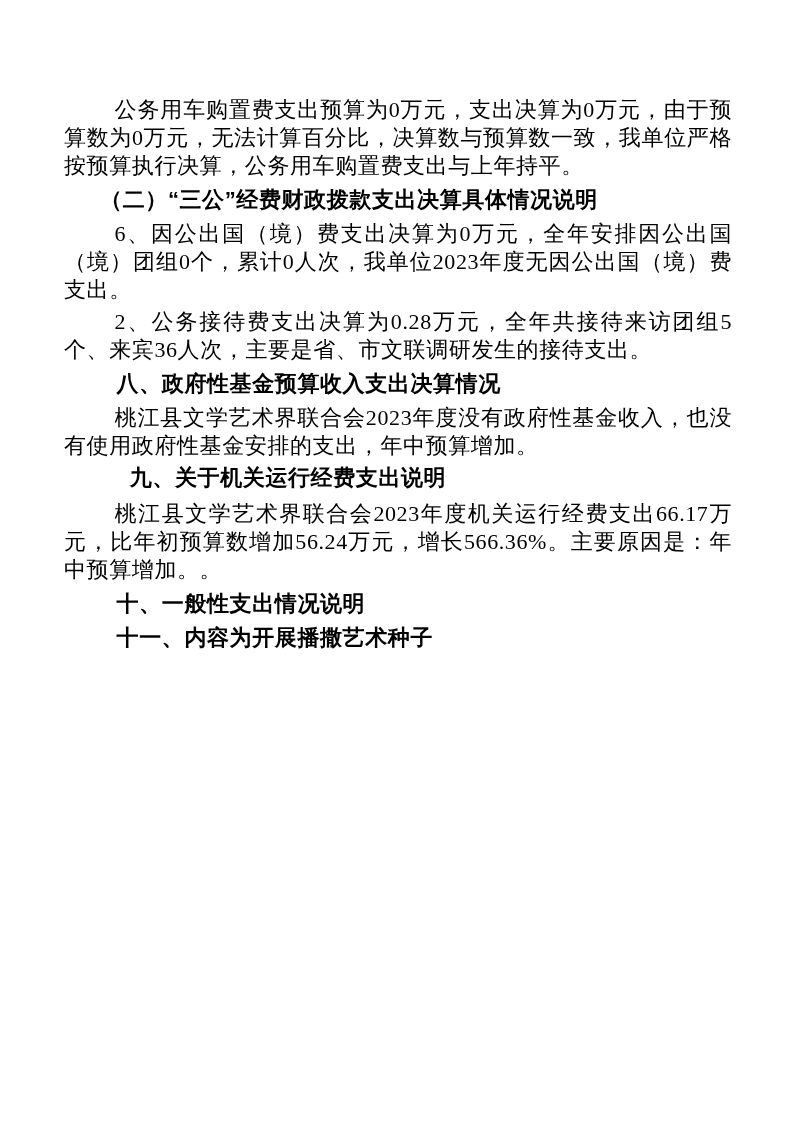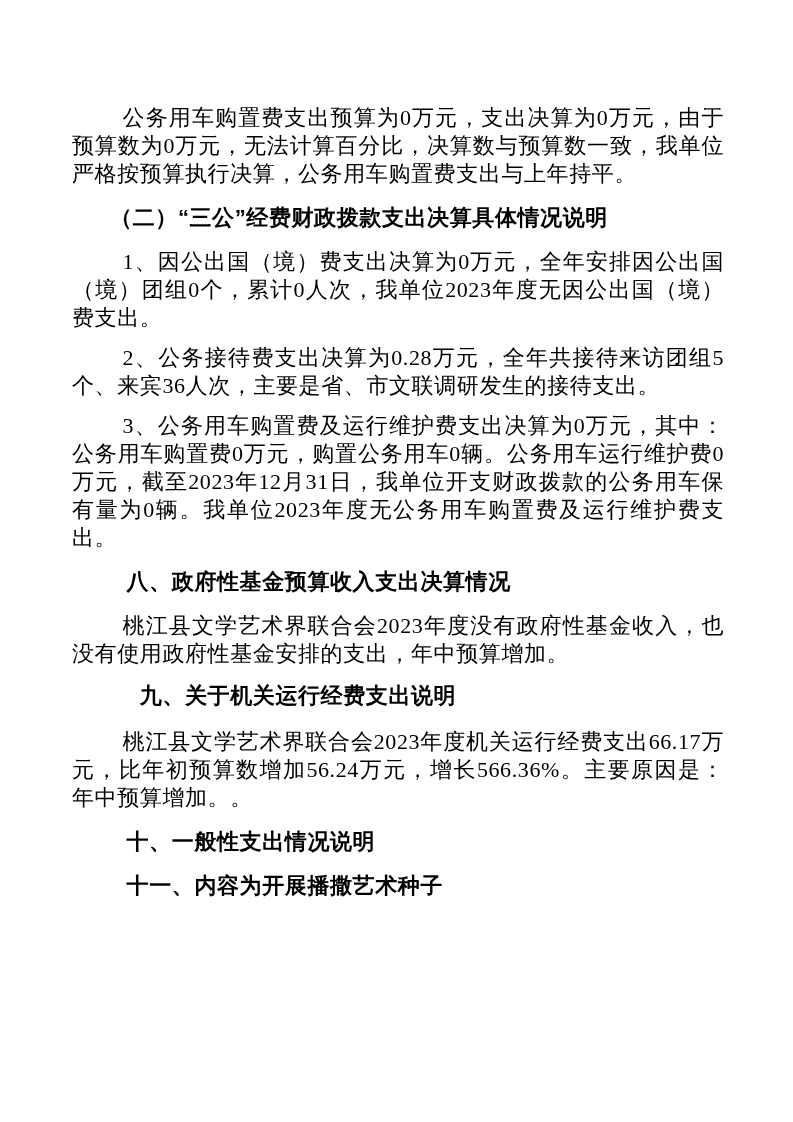--- a/index.html
+++ b/index.html
@@ -15,33 +15,33 @@
     overflow: hidden;
   }
   .doc-body {
     position: absolute;
     left: 60px;
     top: 92px;
     width: 676px;
     color: #000000;
   }
   .para {
-    margin: 12px;
+    margin: 4px;
     font-family: "Liberation Serif", "DejaVu Serif", serif;
     font-size: 22px;
     line-height: 28px;
     letter-spacing: 0.6px;
     text-align: justify;
     text-justify: inter-ideograph;
     text-indent: 2.3em;
     word-break: break-all;
     overflow-wrap: anywhere;
   }
   .heading {
-    margin: 16px;
+    margin: 6px;
     font-family: "Liberation Sans", "DejaVu Sans", sans-serif;
     font-weight: 700;
     font-size: 22px;
     line-height: 28px;
     letter-spacing: 0.6px;
     text-indent: 2.3em;
     word-break: break-all;
   }
   .heading.paren {
     text-indent: 1.55em;
@@ -51,23 +51,22 @@
     font-family: Liberation Mono, monospace;
   }
 </style>
 </head>
 <body>
 
 <div class="page">
   <div class="doc-body" id="doc-body">
       <p class="para">公务用车购置费支出预算为0万元，支出决算为0万元，由于预算数为0万元，无法计算百分比，决算数与预算数一致，我单位严格按预算执行决算，公务用车购置费支出与上年持平。</p>
       <p class="heading paren">（二）“三公”经费财政拨款支出决算具体情况说明</p>
-      <p class="para">1、因公出国（境）费支出决算为0万元，全年安排因公出国（境）团组0个，累计0人次，我单位2023年度无因公出国（境）费支出。</p>
+      <p class="para">6、因公出国（境）费支出决算为0万元，全年安排因公出国（境）团组0个，累计0人次，我单位2023年度无因公出国（境）费支出。</p>
       <p class="para">2、公务接待费支出决算为0.28万元，全年共接待来访团组5个、来宾36人次，主要是省、市文联调研发生的接待支出。</p>
-      <p class="para">3、公务用车购置费及运行维护费支出决算为0万元，其中：公务用车购置费0万元，购置公务用车0辆。公务用车运行维护费0万元，截至2023年12月31日，我单位开支财政拨款的公务用车保有量为0辆。我单位2023年度无公务用车购置费及运行维护费支出。</p>
       <p class="heading">八、政府性基金预算收入支出决算情况</p>
       <p class="para">桃江县文学艺术界联合会2023年度没有政府性基金收入，也没有使用政府性基金安排的支出，年中预算增加。</p>
       <p class="heading extra-indent">九、关于机关运行经费支出说明</p>
       <p class="para">桃江县文学艺术界联合会2023年度机关运行经费支出66.17万元，比年初预算数增加56.24万元，增长566.36%。主要原因是：年中预算增加。。</p>
       <p class="heading">十、一般性支出情况说明</p>
       <p class="heading">十一、内容为开展播撒艺术种子</p>
     </div>
 </div>
 
 </body></html>

